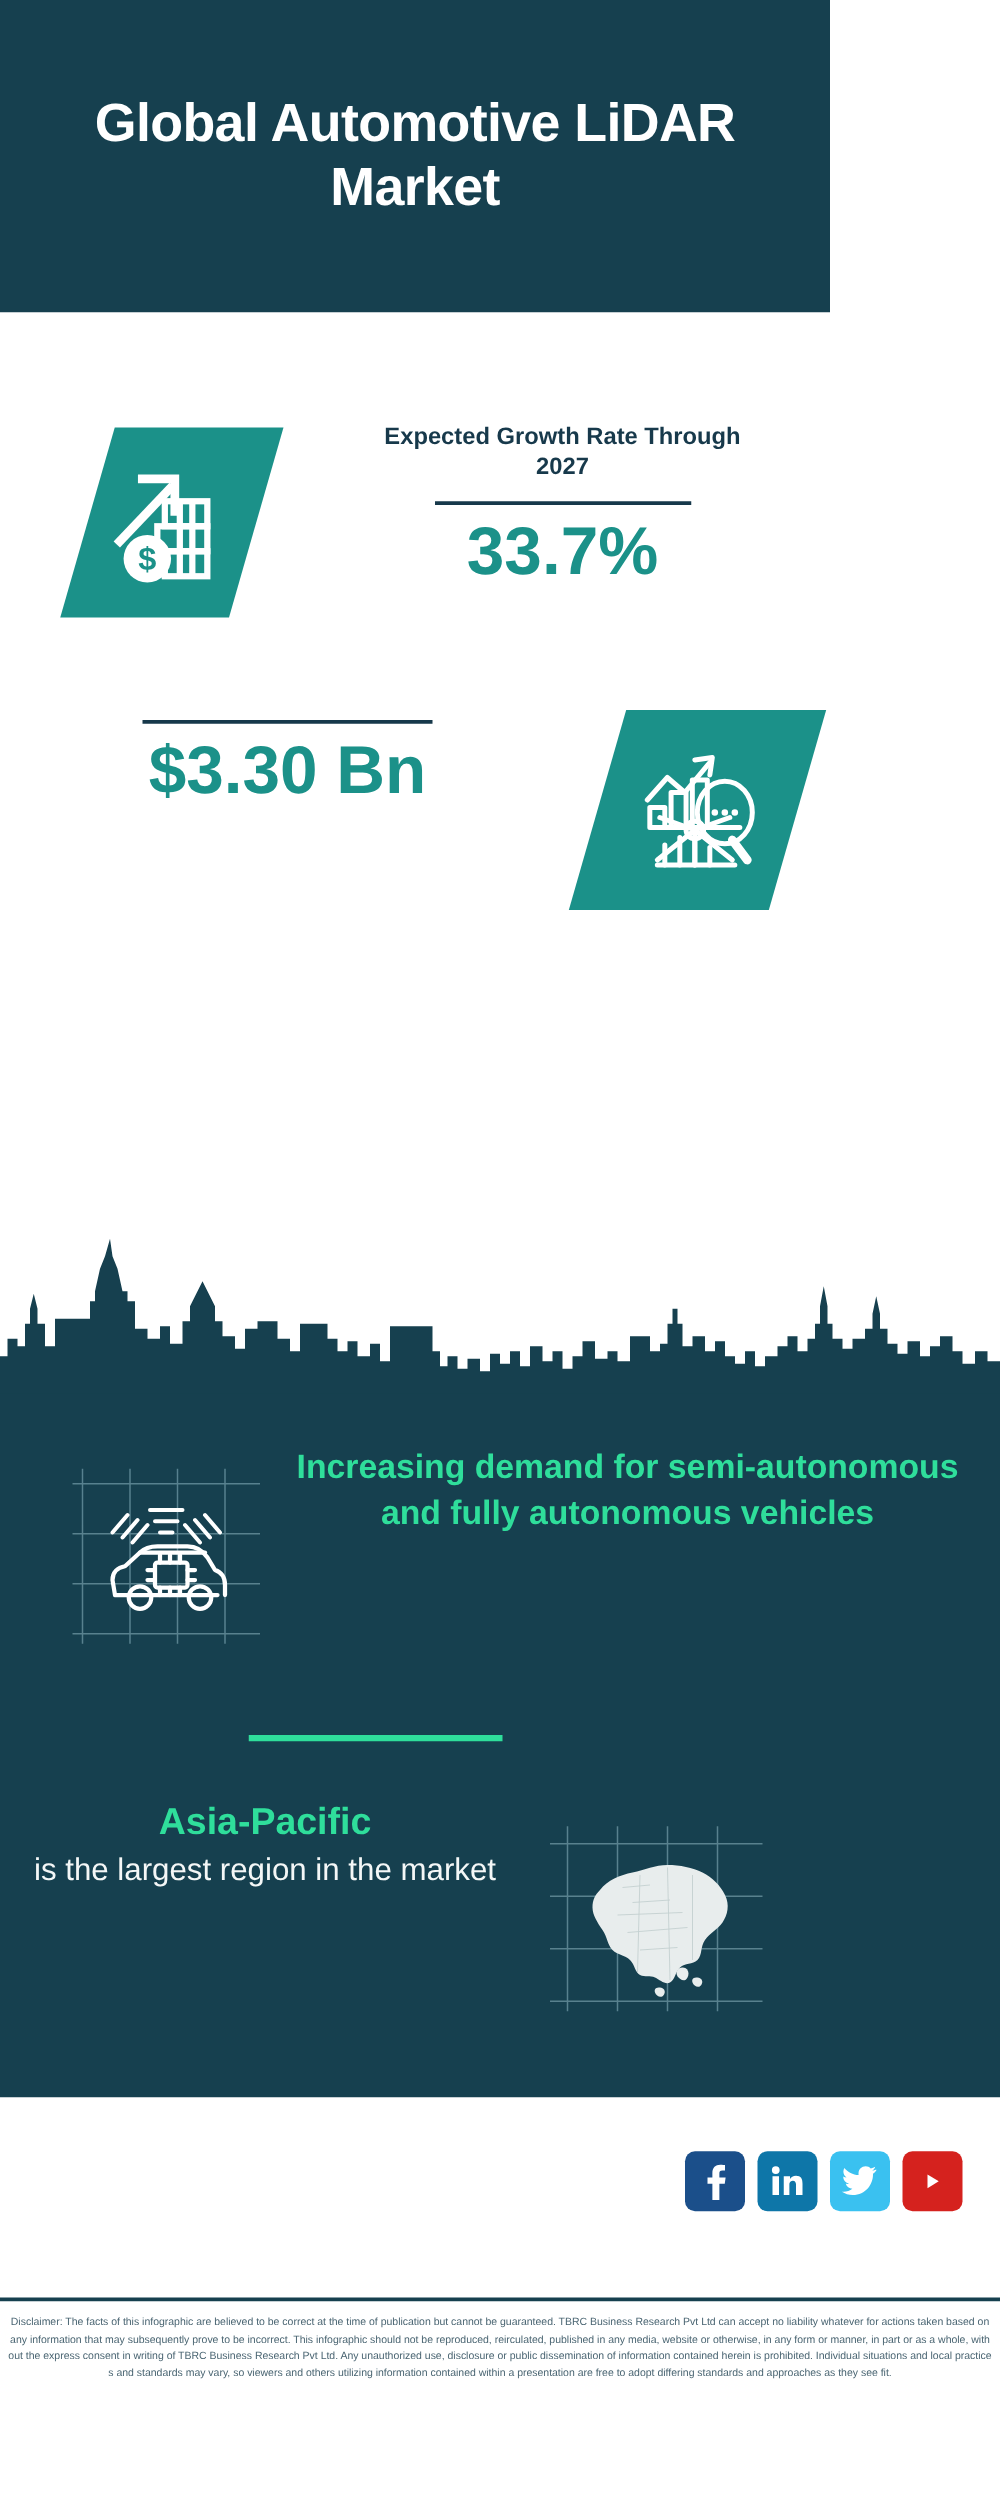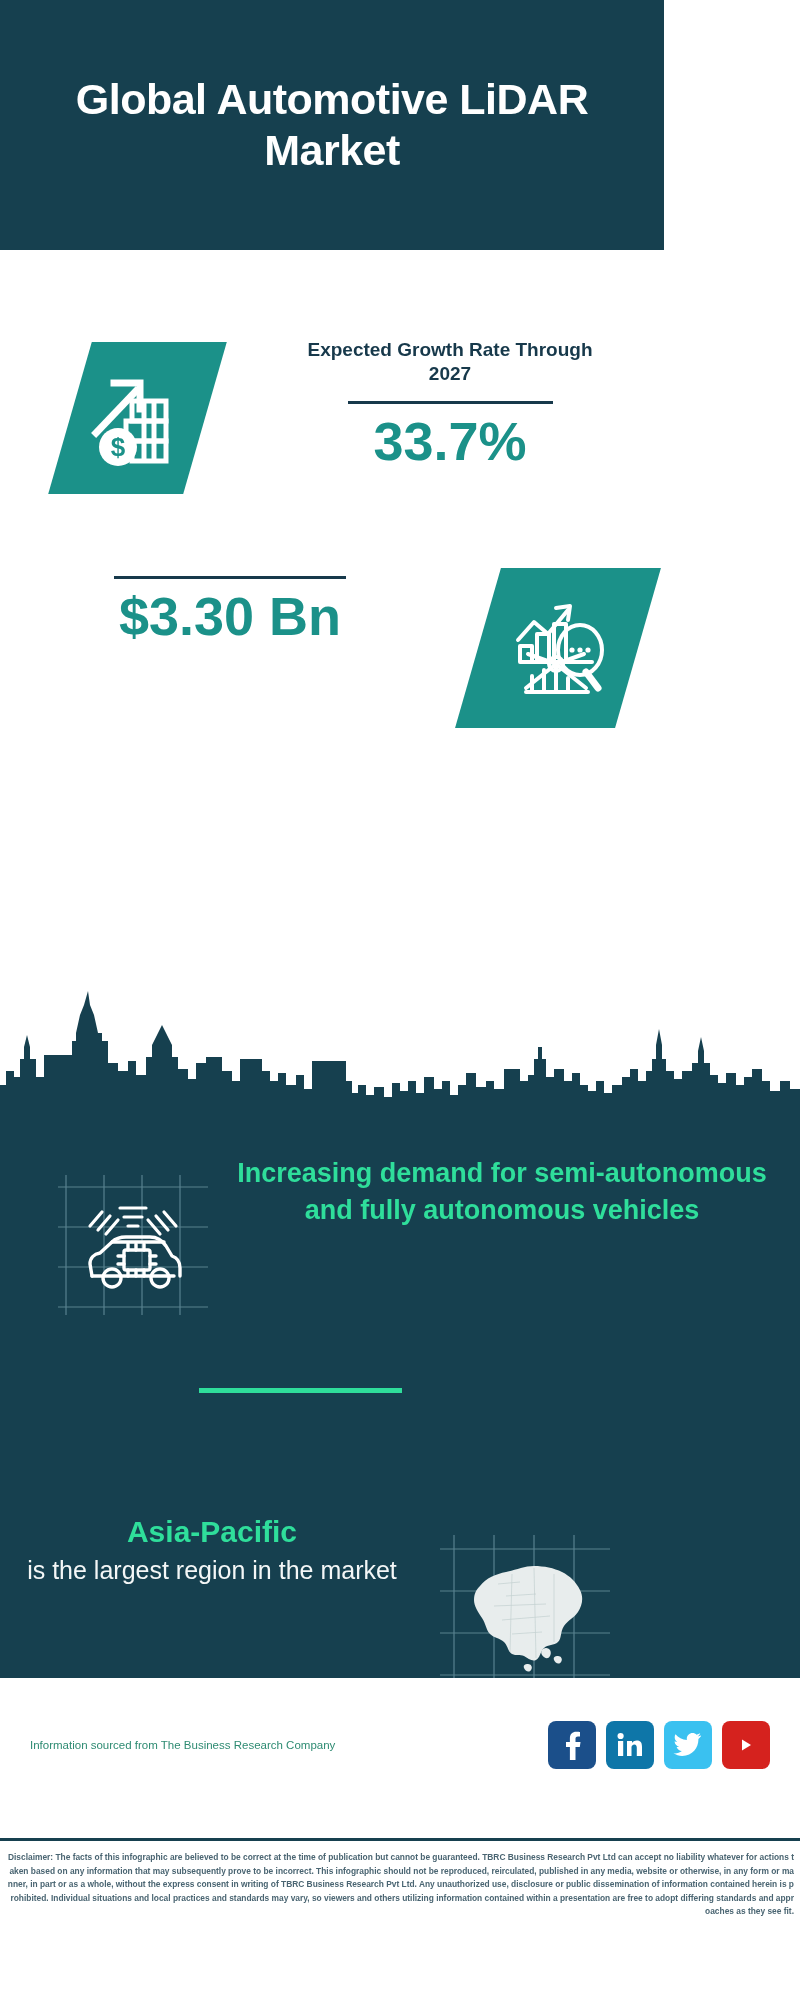--- a/index.html
+++ b/index.html
@@ -85,21 +85,21 @@
     color:#f4f7f7; font-size:25px; line-height:1.38; font-weight:400;
   }
 
   .green-rule {
     position:absolute; left:199px; top:1388px; width:203px; height:5px;
     background:#2FDE9B;
   }
 
   
   .row-region {
-    position:absolute; left:0; top:1511px; width:676px; height:200px;
+    position:absolute; left:0; top:1437px; width:676px; height:200px;
   }
   .region-text {
     position:absolute; left:22px; top:0; width:380px; text-align:center;
   }
   .region-hl {
     color:#2FDE9B; font-size:30px; font-weight:bold; line-height:1.4;
   }
   .region-grid { left:432px; top:18px; width:186px; height:160px; }
 
   
@@ -116,23 +116,22 @@
   .social {
     width:48px; height:48px; border-radius:8px;
     display:flex; align-items:center; justify-content:center;
   }
   .sep-line {
     position:absolute; left:0; top:1838px; width:800px; height:3px;
     background:#16404F;
   }
   .disclaimer {
     position:absolute; left:0; top:1845px; width:800px; padding:6px 6px 0 6px;
-    color:#4A6572; font-size:8.4px; line-height:1.62; text-align:right;
+    color:#4A6572; font-size:8.4px; line-height:1.62; text-align:center;
     word-break:break-all;
-    font-weight:bold;
   }
 </style>
 </head>
 <body>
 
 <div class="page">
 
   <div class="header">
     <div class="header-title">Global Automotive LiDAR Market</div>
   </div>
@@ -274,21 +273,20 @@
           <path d="M48 40 L70 38 M56 52 L86 50 M44 62 L96 60 M52 76 L100 72 M62 90 L92 88"></path>
           <path d="M62 30 L60 108 M84 24 L86 114 M104 30 L104 98"></path>
         </g>
       </svg>
     </div>
   </div>
 
   <div class="footer">
     <div class="footer-inner">
       <div class="source-text">
-        <div>Information sourced from The Business Research Company</div>
       </div>
       <div class="social-row">
         <a class="social" style="background:#1B4F8A;">
           <svg width="26" height="30" viewBox="0 0 26 30">
               <path fill="#fff" d="M16.5 30V17h4.3l.7-5h-5V8.8c0-1.4.4-2.4 2.5-2.4H21V2c-.5 0-2-.2-3.8-.2-3.8 0-6.3 2.3-6.3 6.5V12H7v5h3.9v13z"></path>
             </svg>
         </a>
         <a class="social" style="background:#0E76A8;">
           <svg width="30" height="30" viewBox="0 0 30 30">
               <g fill="#fff">

